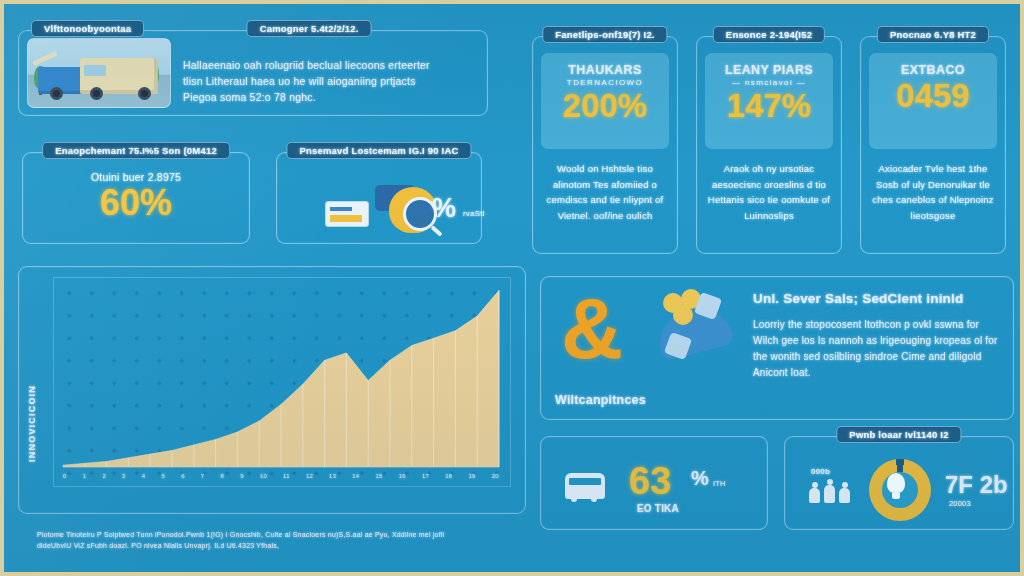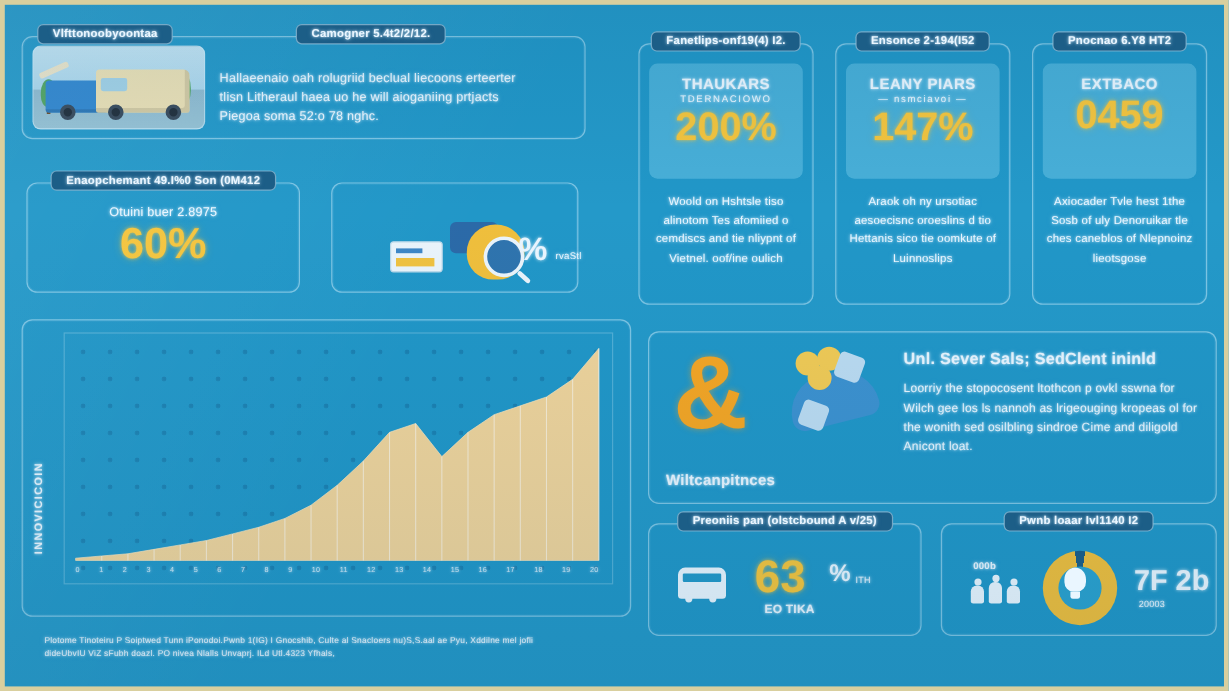--- a/index.html
+++ b/index.html
@@ -278,21 +278,21 @@
     <div class="hdr-bar blur-text" style="left:62%;">Camogner 5.4t2/2/12.</div>
 
     <div id="hero-body" class="blur-text">
       <div>Hallaeenaio oah rolugriid beclual liecoons erteerter</div>
       <div>tlisn Litheraul haea uo he will aioganiing prtjacts</div>
       <div>Piegoa soma 52:o 78 nghc.</div>
     </div>
   </div>
 
   <div class="panel kpi" id="kpi-0">
-    <div class="hdr-bar blur-text">Fanetlips-onf19(4) I2.</div>
+    <div class="hdr-bar blur-text">Fanetlips-onf19(7) I2.</div>
     <div class="kpi-inner">
       <div class="kpi-label blur-text">THAUKARS</div>
       <div class="kpi-sub blur-text">TDERNACIOWO</div>
       <div class="kpi-value yellow-num">200%</div>
     </div>
     <div class="kpi-body blur-text">Woold on Hshtsle tiso alinotom Tes afomiied o cemdiscs and tie nliypnt of Vietnel. oof/ine oulich</div>
   </div>
 
   <div class="panel kpi" id="kpi-1">
     <div class="hdr-bar blur-text">Ensonce 2-194(I52</div>
@@ -308,26 +308,27 @@
     <div class="hdr-bar blur-text">Pnocnao 6.Y8 HT2</div>
     <div class="kpi-inner">
       <div class="kpi-label blur-text">EXTBACO</div>
       <div class="kpi-sub blur-text"></div>
       <div class="kpi-value yellow-num">0459</div>
     </div>
     <div class="kpi-body blur-text">Axiocader Tvle hest 1the Sosb of uly Denoruikar tle ches caneblos of Nlepnoinz lieotsgose</div>
   </div>
 
   <div class="panel" id="stat-pct">
-    <div class="hdr-bar blur-text">Enaopchemant 49.I%0 Son (0M412</div>
+    <div class="hdr-bar blur-text">Enaopchemant 75.I%5 Son (0M412</div>
     <div id="stat-pct-sub" class="blur-text">Otuini buer 2.8975</div>
     <div id="stat-pct-val" class="yellow-num">60%</div>
   </div>
 
   <div class="panel" id="stat-icon">
+    <div class="hdr-bar blur-text">Pnsemavd Lostcemam IG.I 90 IAC</div>
     <div id="stat-icon-art">
       <div class="mini-card"></div>
       <div class="blob-blue"></div>
       <div class="blob-yellow"></div>
       <div class="magnifier"></div>
       <div id="stat-icon-pct">%</div>
       <div id="stat-icon-note" class="blur-text">rvaStl</div>
     </div>
   </div>
 
@@ -403,21 +404,20 @@
       <div class="coin" style="left:28px; top:16px;"></div>
       <div class="chip" style="left:52px; top:6px;"></div>
       <div class="chip" style="left:22px; top:46px;"></div>
     </div>
 
     <div id="feature-title" class="blur-text">Unl. Sever Sals; SedClent ininld</div>
     <div id="feature-body" class="blur-text">Loorriy the stopocosent ltothcon p ovkl sswna for Wilch gee los ls nannoh as lrigeouging kropeas ol for the wonith sed osilbling sindroe Cime and diligold Anicont loat.</div>
   </div>
 
   <div class="panel" id="bot-left">
-    <div class="hdr-bar blur-text">Preoniis pan (olstcbound A v/25)</div>
     <div class="bus-icon"></div>
     <div id="bot-left-val" class="yellow-num">63</div>
     <div id="bot-left-pct">%</div>
     <div id="bot-left-note" class="blur-text">ITH</div>
     <div id="bot-left-sub" class="blur-text">EO TIKA</div>
   </div>
 
   <div class="panel" id="bot-right">
     <div class="hdr-bar blur-text">Pwnb loaar Ivl1140 I2</div>
     <div class="people">

